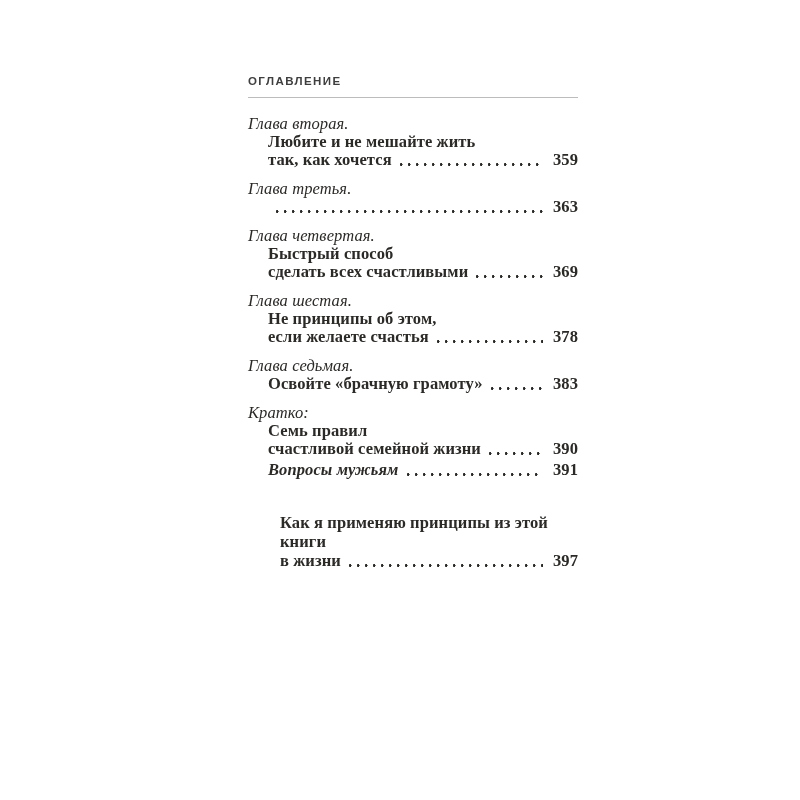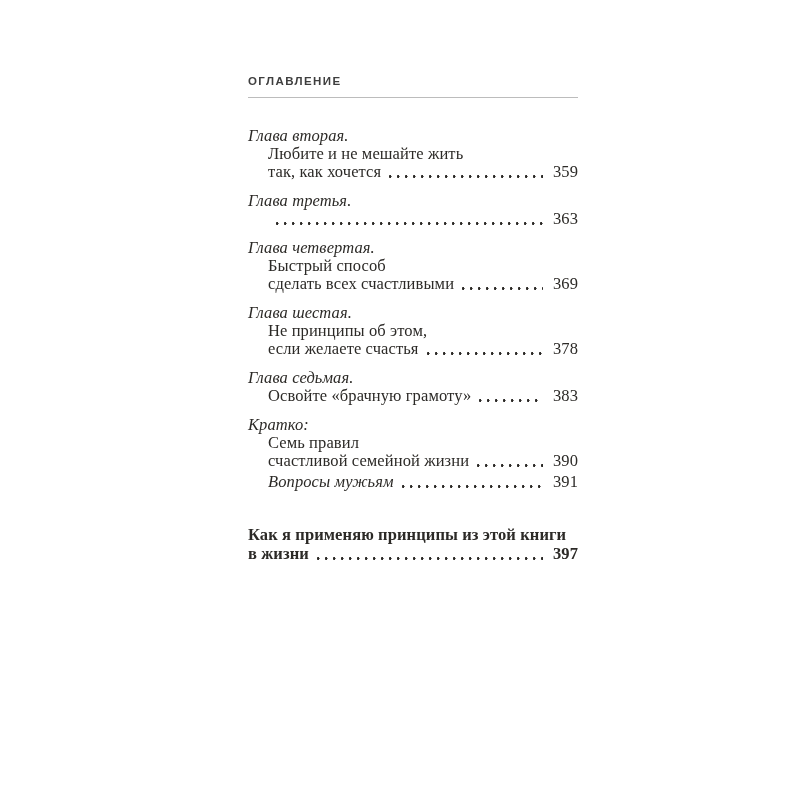--- a/index.html
+++ b/index.html
@@ -33,27 +33,27 @@
     letter-spacing: 1.4px;
     color: #3e3e3e;
     line-height: 14px;
   }
   .toc-rule {
     border: 0;
     border-top: 1px solid #bcbcbc;
     margin: 9px 0 0 0;
   }
   .entry { margin-top: 11px; }
-  .entry.first { margin-top: 29px; }
+  .entry.first { margin-top: 17px; }
   .heading {
     font-style: italic;
     line-height: 18px;
   }
   .line { line-height: 18px; }
-  .indent { padding-left: 20px; }
+  .indent { padding-left: 20px; font-weight: bold; }
   .flexline {
     display: flex;
     align-items: flex-end;
   }
   .txt { white-space: nowrap; }
   .leader {
     flex: 1 1 auto;
     align-self: flex-end;
     height: 3px;
     margin: 0 10px 3px 8px;
@@ -61,20 +61,21 @@
     background-size: 8px 3px;
     background-repeat: repeat-x;
     background-position: left bottom;
   }
   .pg { white-space: nowrap; }
   .sub { margin-top: 3px; }
   .sub .txt { font-style: italic; }
   .final {
     margin-top: 34px;
     font-weight: bold;
+    margin-left: 32px;
   }
   .final .line { line-height: 19px; }
 </style>
 </head>
 <body>
 
 <div class="page">
   <div class="toc">
 
     <div class="toc-header">ОГЛАВЛЕНИЕ</div>

